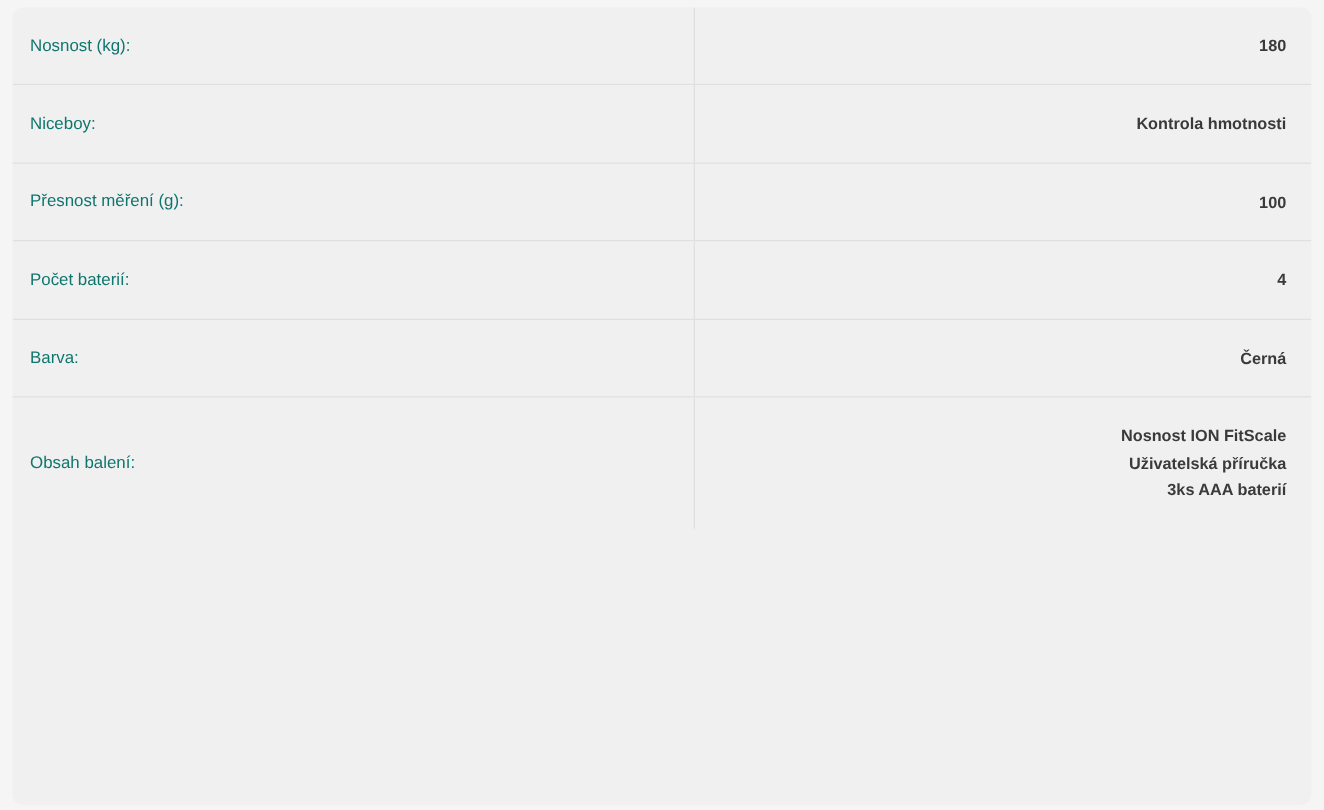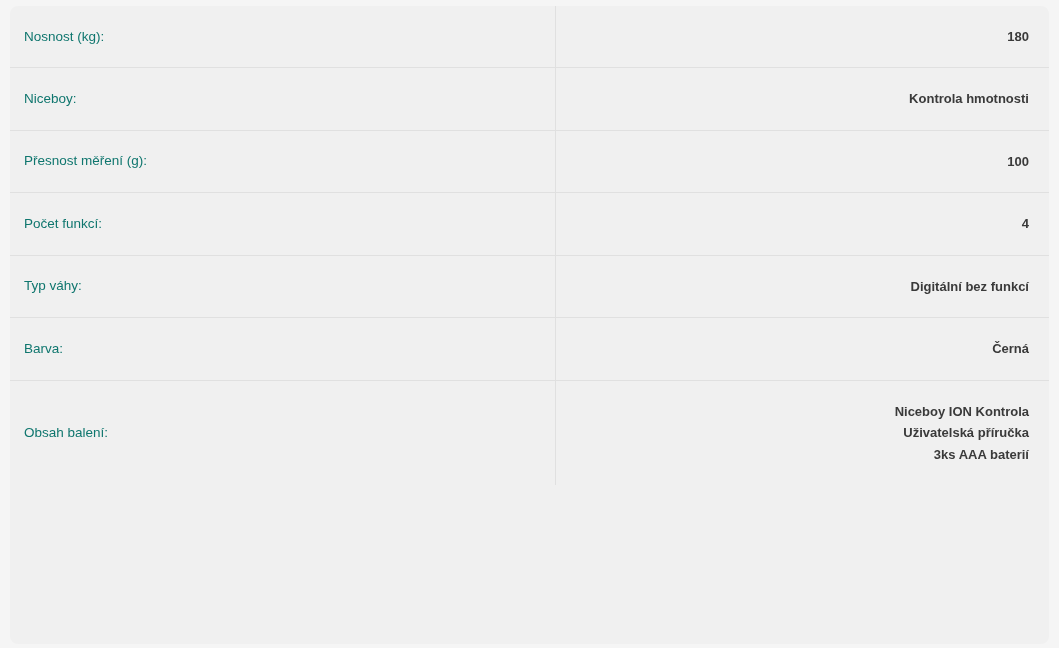--- a/index.html
+++ b/index.html
@@ -83,40 +83,34 @@
           <span class="value-line">Kontrola hmotnosti</span>
         </td>
       </tr>
       <tr>
         <td class="spec-label">Přesnost měření (g):</td>
         <td class="spec-value">
           <span class="value-line">100</span>
         </td>
       </tr>
       <tr>
-        <td class="spec-label">Počet funkcí:</td>
+        <td class="spec-label">Počet baterií:</td>
         <td class="spec-value">
           <span class="value-line">4</span>
-        </td>
-      </tr>
-      <tr>
-        <td class="spec-label">Typ váhy:</td>
-        <td class="spec-value">
-          <span class="value-line">Digitální bez funkcí</span>
         </td>
       </tr>
       <tr>
         <td class="spec-label">Barva:</td>
         <td class="spec-value">
           <span class="value-line">Černá</span>
         </td>
       </tr>
       <tr>
         <td class="spec-label">Obsah balení:</td>
         <td class="spec-value">
-          <span class="value-line">Niceboy ION Kontrola</span>
+          <span class="value-line">Nosnost ION FitScale</span>
           <span class="value-line">Uživatelská příručka</span>
           <span class="value-line">3ks AAA baterií</span>
         </td>
       </tr>
     </tbody>
   </table>
 </div>
 
 </body></html>

